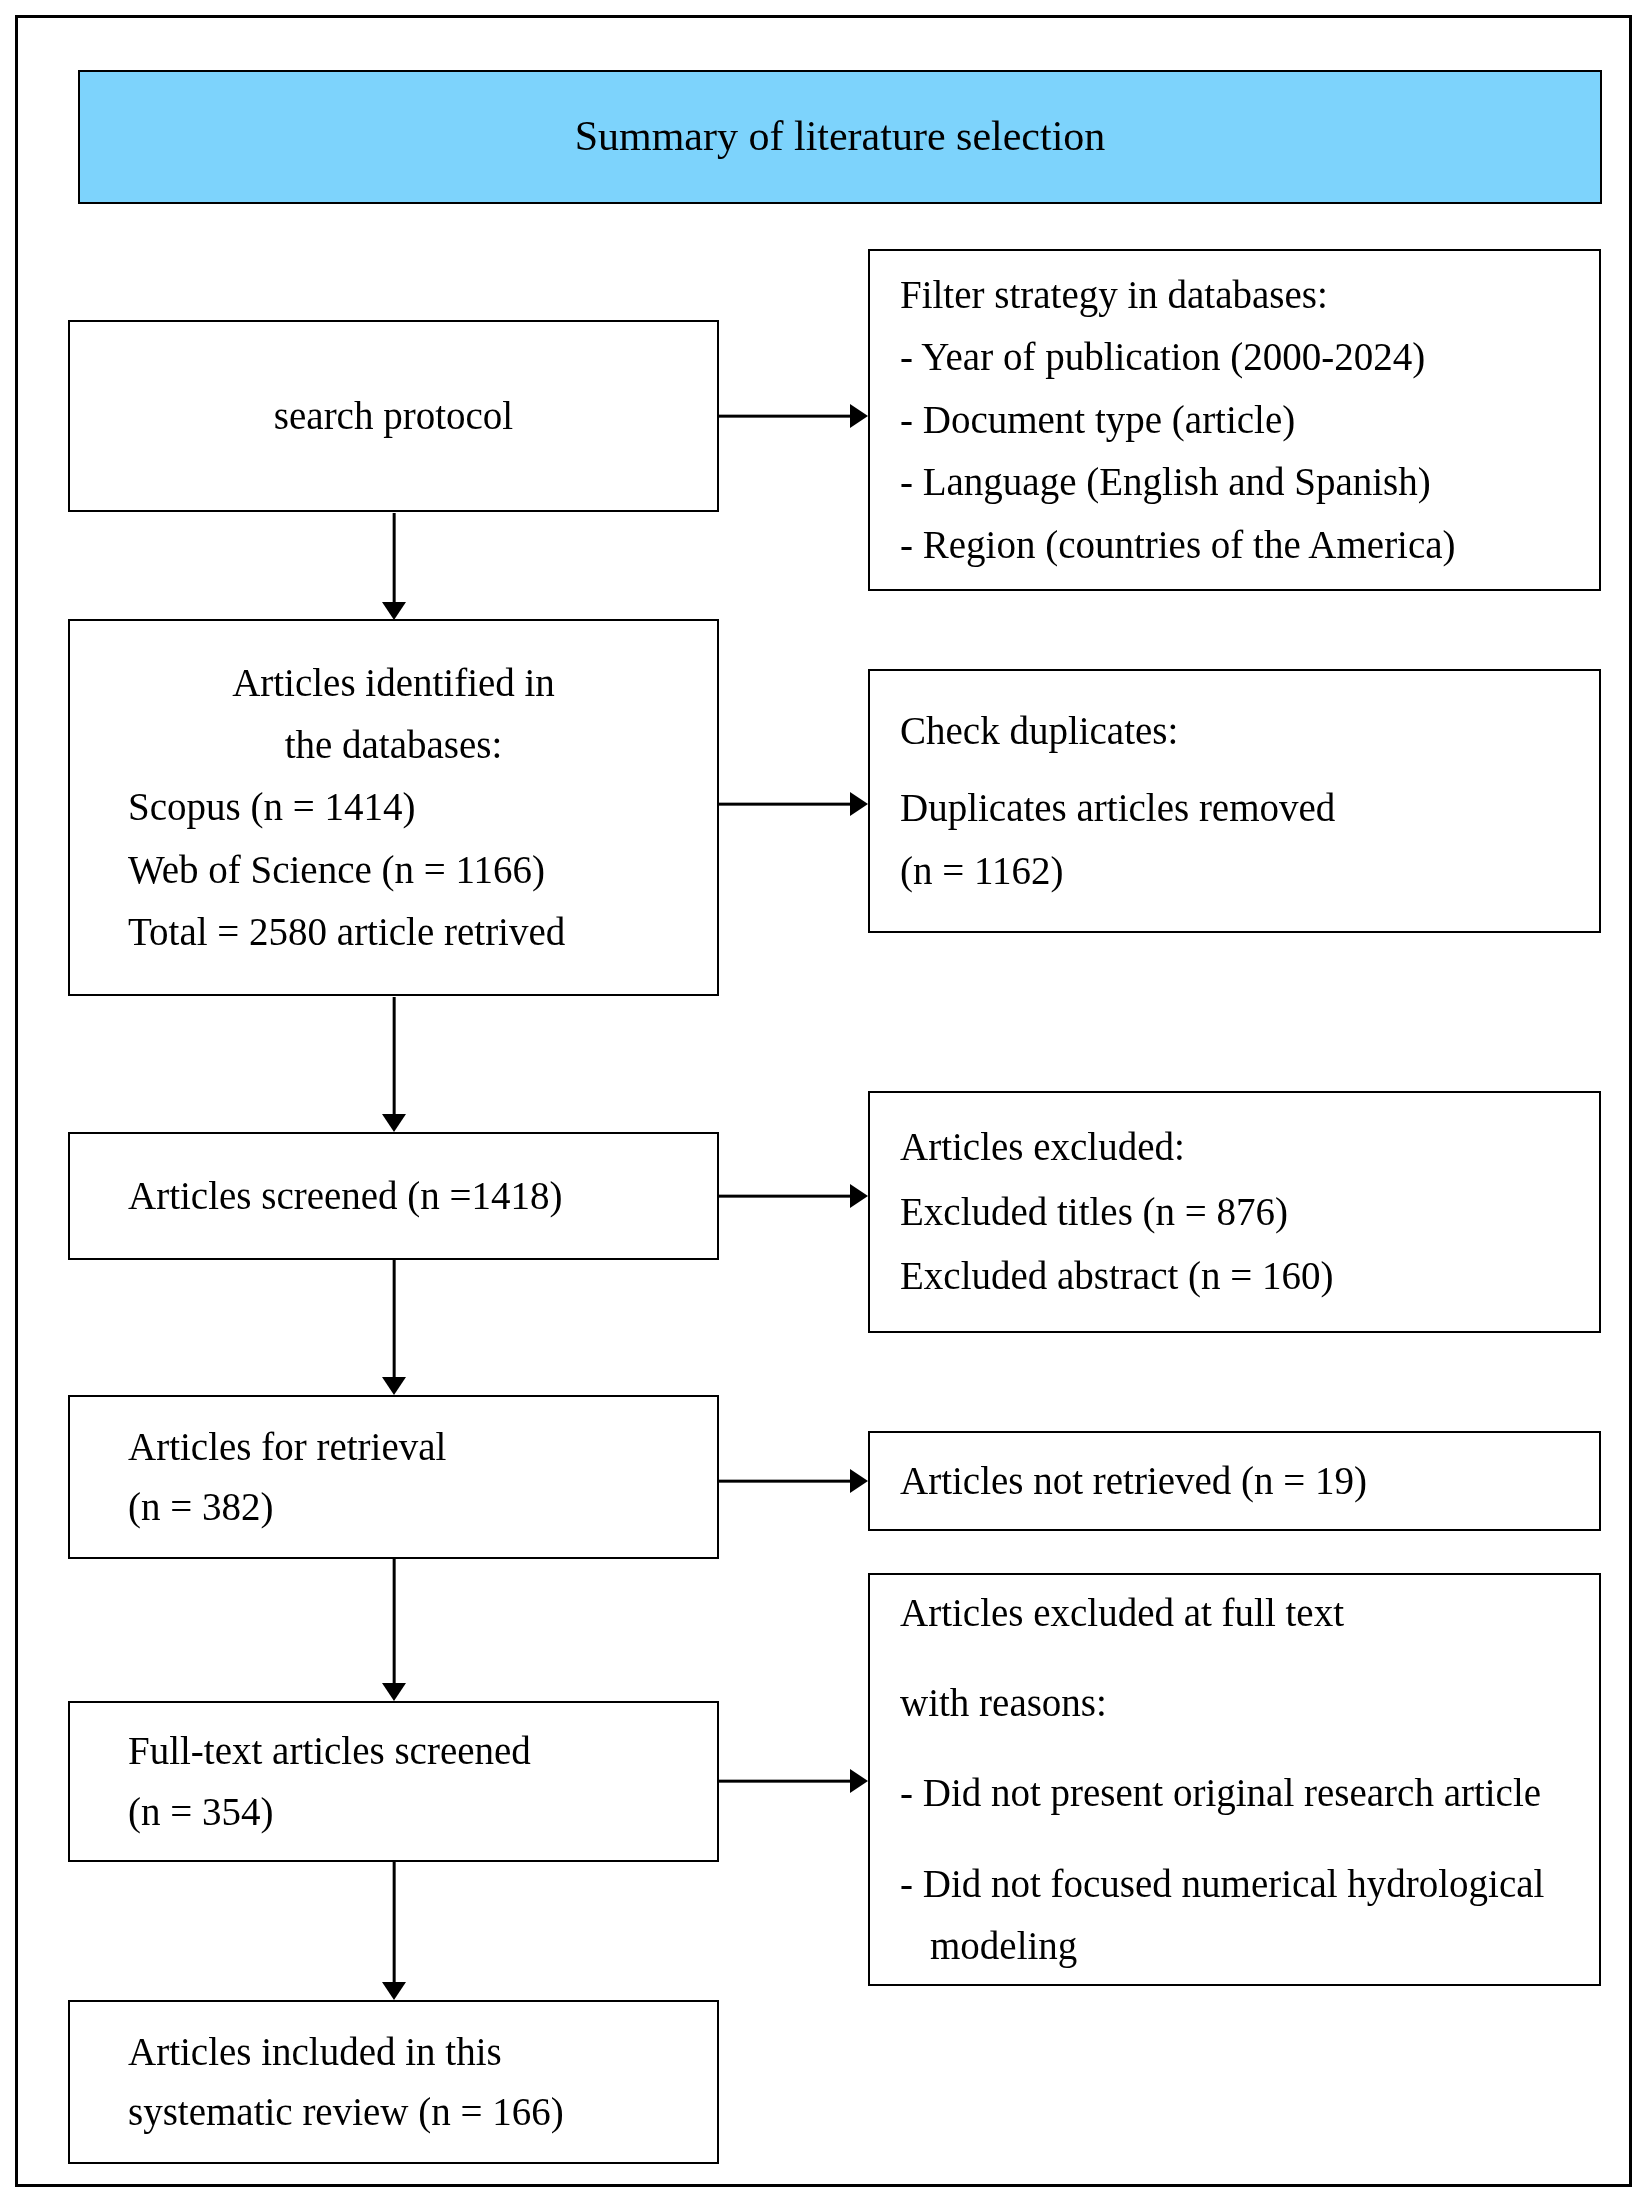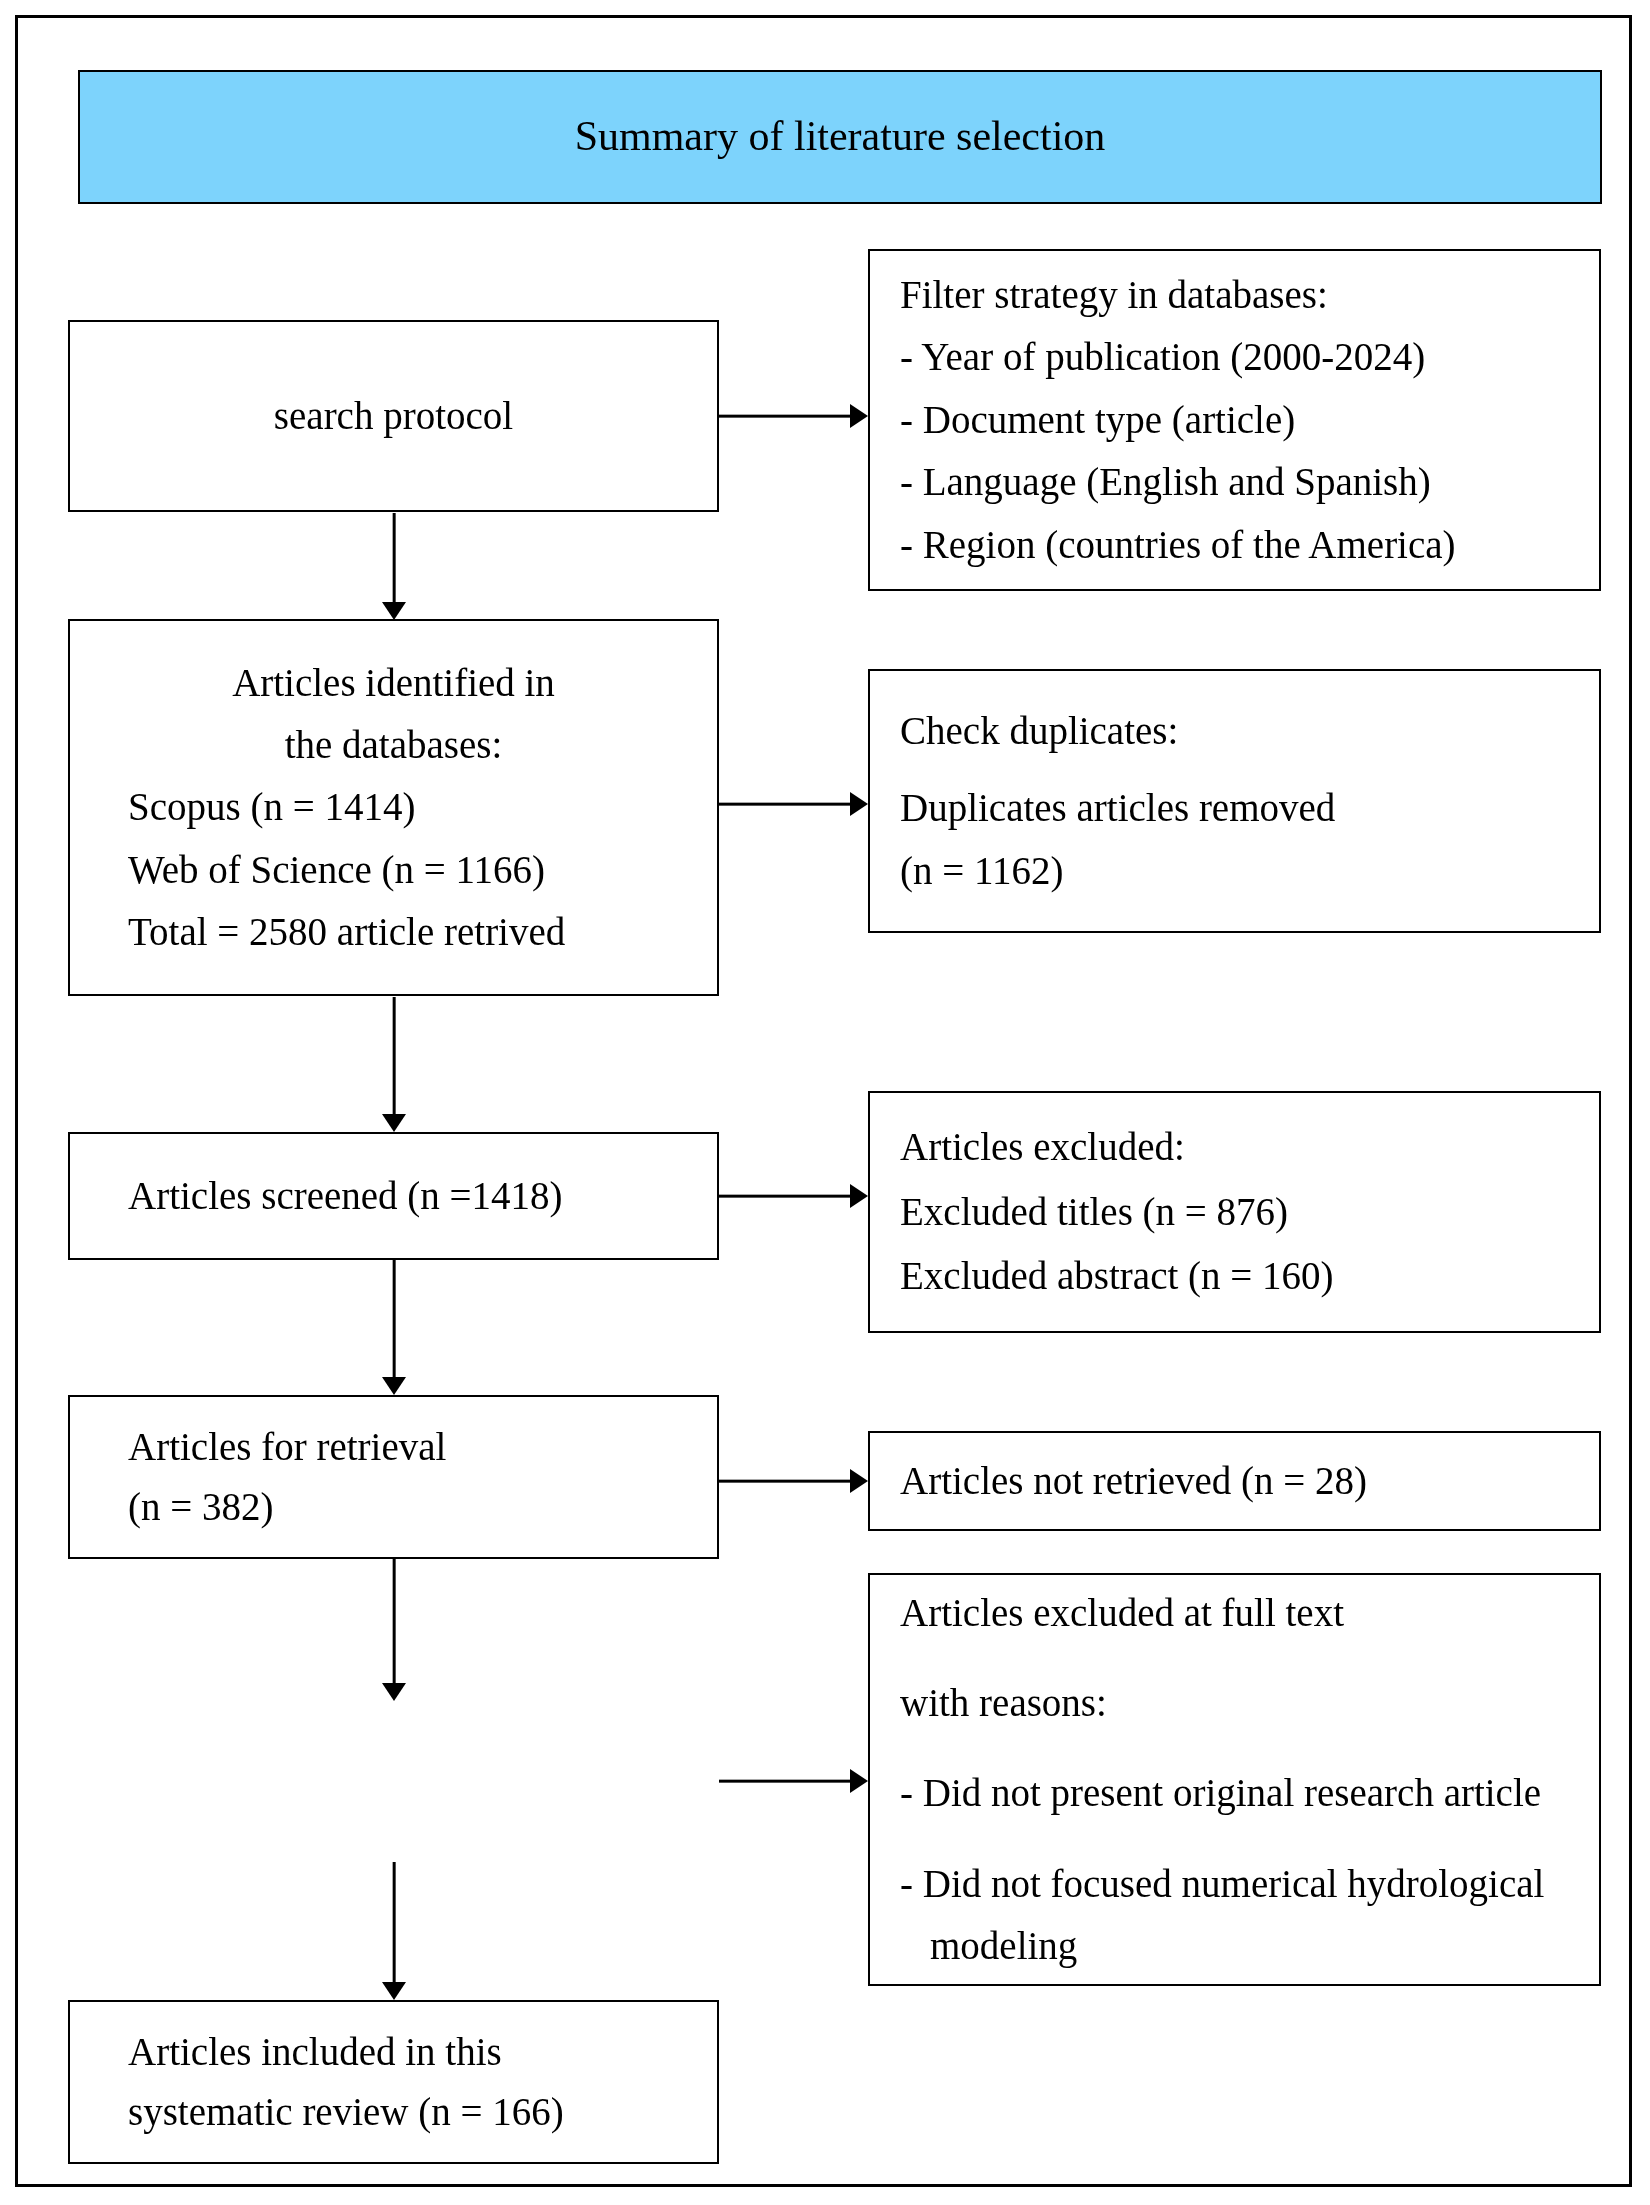--- a/index.html
+++ b/index.html
@@ -128,23 +128,27 @@
     <div>Excluded titles (n = 876)</div>
     <div>Excluded abstract (n = 160)</div>
   </div>
 
   <div class="box vcenter-left pad-left" style="left:68px; top:1395px; width:651px; height:164px;">
     <div>Articles for retrieval</div>
     <div>(n = 382)</div>
   </div>
 
   <div class="box vcenter-left pad-left-r" style="left:868px; top:1431px; width:733px; height:100px;">
-    <div>Articles not retrieved (n = 28)</div>
-  </div>
-
+    <div>Articles not retrieved (n = 19)</div>
+  </div>
+
+  <div class="box vcenter-left pad-left" style="left:68px; top:1701px; width:651px; height:161px;">
+    <div>Full-text articles screened</div>
+    <div>(n = 354)</div>
+  </div>
 
   <div class="box vcenter-left pad-left-r" style="left:868px; top:1573px; width:733px; height:413px; line-height:1.6;gap:28px;">
     <div>Articles excluded at full text</div>
     <div>with reasons:</div>
     <div class="hang">- Did not present original research article</div>
     <div class="hang">- Did not focused numerical hydrological modeling</div>
   </div>
 
   <div class="box vcenter-left pad-left" style="left:68px; top:2000px; width:651px; height:164px;">
     <div>Articles included in this</div>

